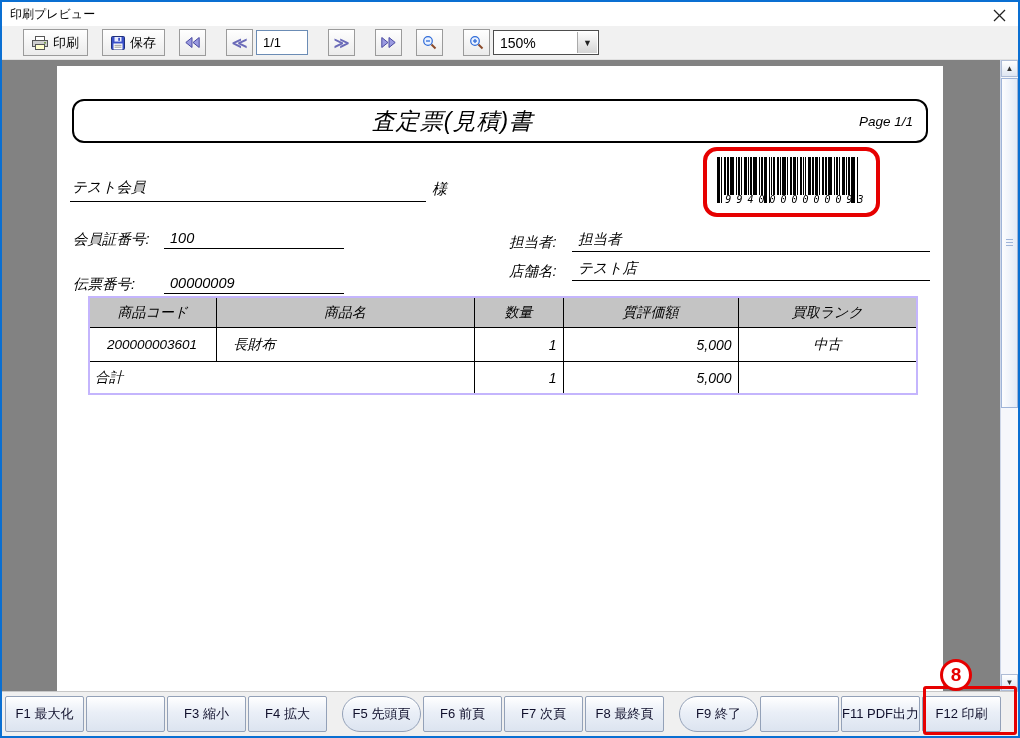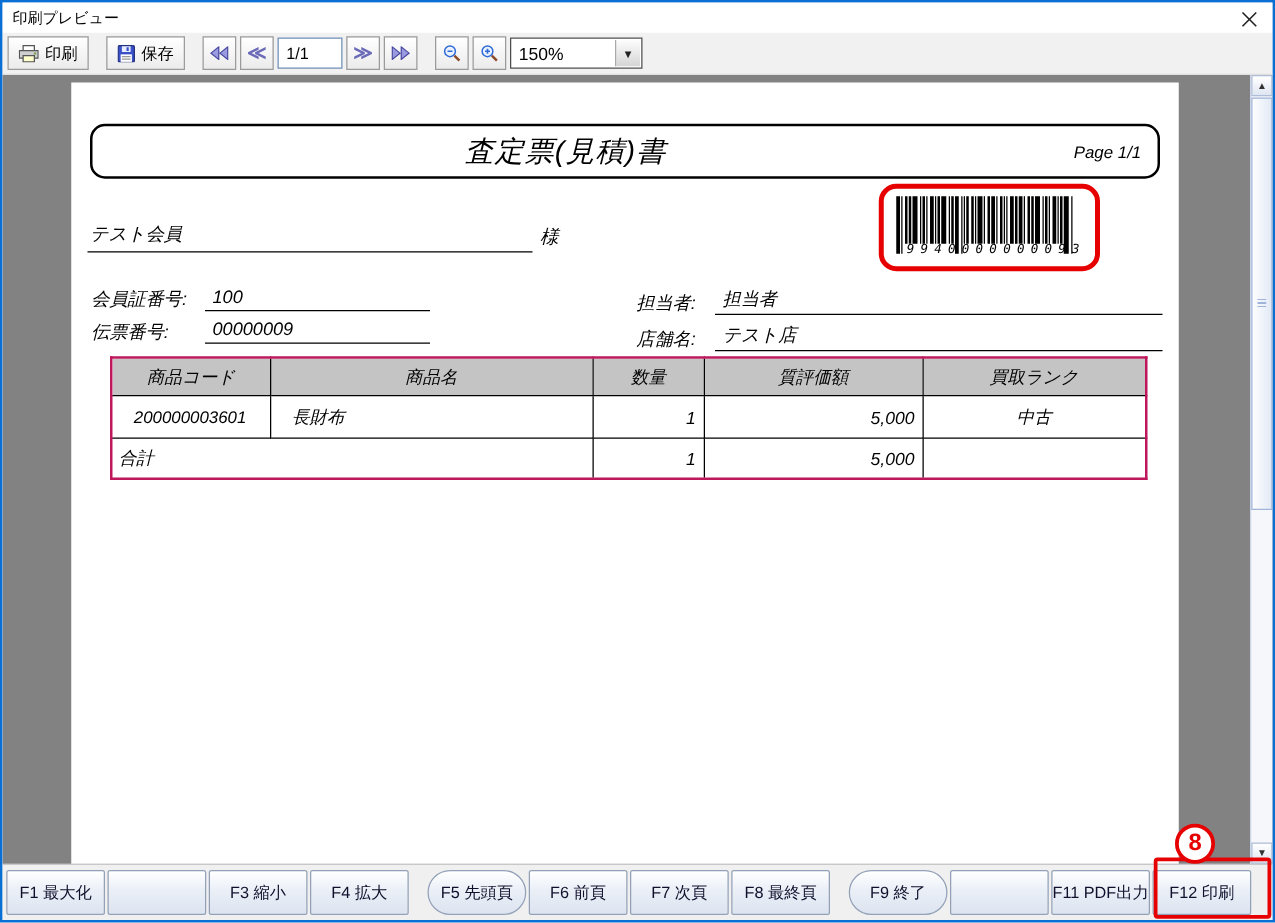--- a/index.html
+++ b/index.html
@@ -5,21 +5,21 @@
   html,body{margin:0;padding:0;}
   body{width:1020px;height:738px;font-family:"Liberation Sans","DejaVu Sans",sans-serif;background:#fff;}
   .window{box-sizing:border-box;width:1020px;height:738px;border:2px solid #0a6fd2;display:flex;flex-direction:column;background:#fff;position:relative;overflow:hidden;}
 
   
   .titlebar{height:24px;flex:none;display:flex;align-items:center;padding:0 8px;font-size:12px;color:#000;position:relative;background:#fff;}
   .closebtn{position:absolute;right:11px;top:5px;width:16px;height:16px;cursor:pointer;display:flex;align-items:center;justify-content:center;}
 
   
   .toolbar{height:33px;flex:none;background:#f1f1f1;display:flex;align-items:center;padding:0 4px;gap:3px;border-bottom:1px solid #e0e0e0;}
-  .tbtn{height:27px;box-sizing:border-box;border:1px solid #9b9b9b;background:linear-gradient(#ffffff,#ebebeb);display:inline-flex;align-items:center;justify-content:center;gap:5px;padding:0 8px;font-size:13px;color:#000;cursor:pointer;}
+  .tbtn{height:27px;box-sizing:border-box;border:1px solid #9b9b9b;background:linear-gradient(#ffffff,#ebebeb);display:inline-flex;align-items:center;justify-content:center;gap:5px;padding:0 8px;font-size:13px;color:#000;cursor:pointer;margin-left:17px;}
   .tbtn.sq{width:27px;padding:0;}
   .navglyph{color:#6a6ab8;font-weight:bold;font-size:15px;line-height:1;}
   .pagefield{width:52px;height:25px;box-sizing:border-box;border:1px solid #6b8cb5;background:#fff;display:flex;align-items:center;padding-left:6px;font-size:13px;}
   .combo{width:106px;height:25px;box-sizing:border-box;border:1px solid #4d4d4d;background:#fff;display:flex;align-items:center;position:relative;font-size:14px;padding-left:6px;cursor:pointer;}
   .combo .arrow{position:absolute;right:1px;top:1px;bottom:1px;width:19px;background:linear-gradient(#fdfdfd,#d5d5d5);border-left:1px solid #aaa;display:flex;align-items:center;justify-content:center;font-size:9px;color:#222;}
   .mgap{margin-left:11px;}
 
   
   .preview{flex:1;background:#828282;position:relative;overflow:hidden;}
   .page{position:absolute;left:55px;top:6px;width:886px;height:660px;background:#fff;font-style:italic;}
@@ -40,25 +40,25 @@
   .bc-bars{margin-top:6px;height:46px;width:150px;display:flex;align-items:flex-start;justify-content:flex-start;}
   .bc-digits{font-size:10px;letter-spacing:5px;margin-top:-9px;font-family:"DejaVu Sans Mono","Liberation Mono",monospace;color:#000;padding-left:11px;}
 
   .member-line{position:absolute;left:13px;top:110px;width:356px;border-bottom:1px solid #000;font-size:14.5px;padding:2px 0 4px 2px;box-sizing:border-box;}
   .honorific{position:absolute;left:375px;top:114px;font-size:15px;}
 
   .field{position:absolute;display:flex;align-items:flex-end;font-size:14.5px;}
   .f-label{white-space:nowrap;display:inline-block;}
   .f-value{border-bottom:1px solid #000;padding:0 0 2px 6px;box-sizing:border-box;white-space:nowrap;}
   .fld-member{left:16px;top:164px;}  .fld-member .f-label{width:91px;}  .fld-member .f-value{width:180px;}
-  .fld-slip{left:16px;top:190px;}    .fld-slip .f-label{width:91px;}    .fld-slip .f-value{width:180px;}
+  .fld-slip{left:16px;top:209px;}    .fld-slip .f-label{width:91px;}    .fld-slip .f-value{width:180px;}
   .fld-staff{left:452px;top:164px;}  .fld-staff .f-label{width:63px;}   .fld-staff .f-value{width:358px;}
   .fld-store{left:452px;top:193px;}  .fld-store .f-label{width:63px;}   .fld-store .f-value{width:358px;}
 
-  table.items{position:absolute;left:31px;top:219px;width:828px;border-collapse:collapse;table-layout:fixed;font-size:14px;border:2px solid #be185d;}
+  table.items{position:absolute;left:31px;top:230px;width:828px;border-collapse:collapse;table-layout:fixed;font-size:14px;border:2px solid #c4b5fd;}
   table.items th,table.items td{border:1px solid #000;overflow:hidden;white-space:nowrap;}
   table.items th{background:#c4c4c4;font-weight:normal;height:27px;text-align:center;}
   table.items td{height:31px;background:#fff;}
   td.cell-left{padding-left:17px;text-align:left;}
   td.cell-num{padding-right:6px;text-align:right;}
   td.cell-center{text-align:center;}
   td.total-label{background:#c4c4c4;padding-left:5px;}
   tr.total-row td{height:29px;}
 
   

